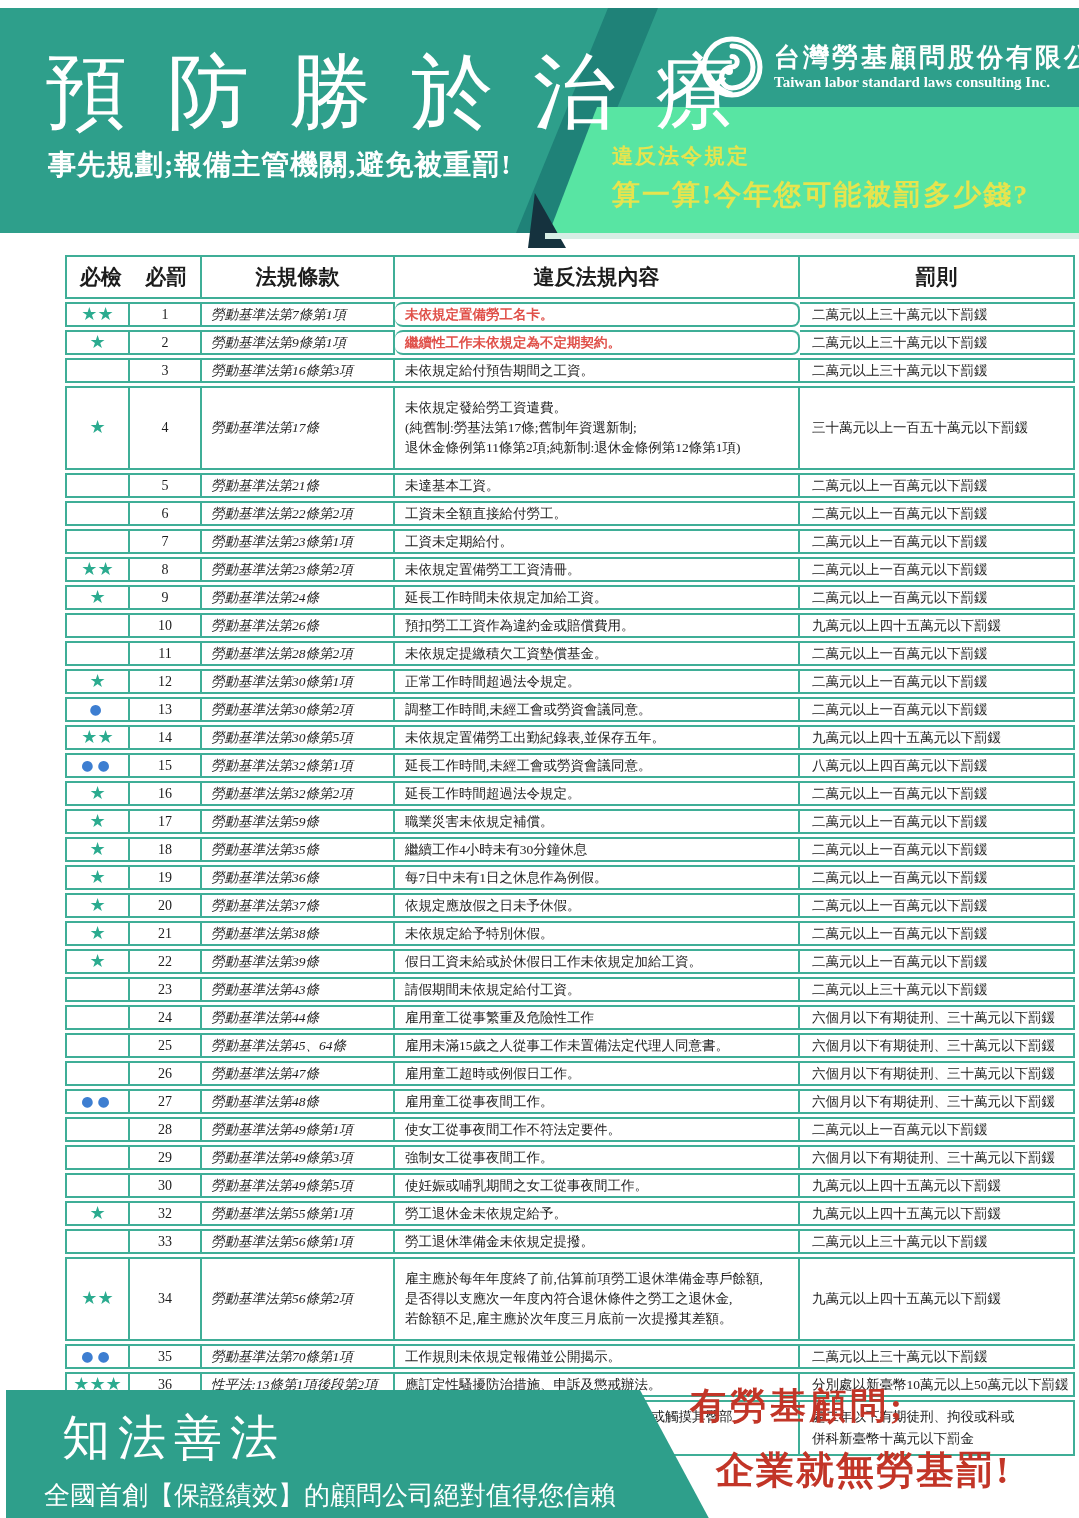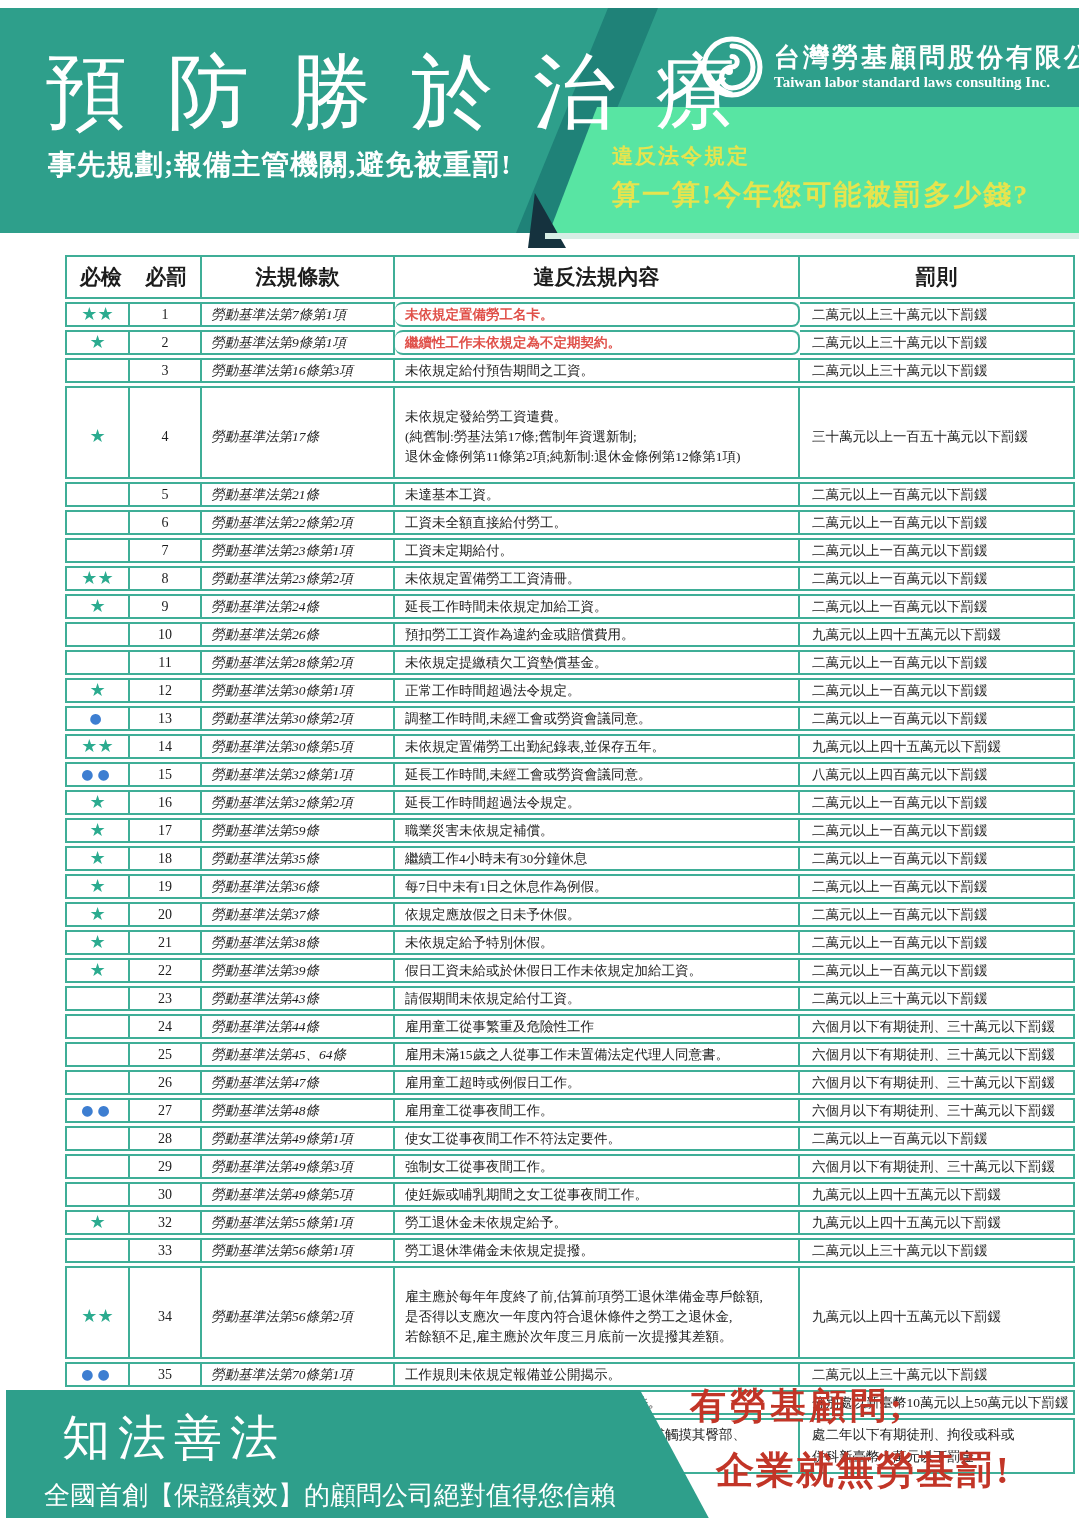--- a/index.html
+++ b/index.html
@@ -40,21 +40,21 @@
   th,td{border:2px solid var(--border);background:#fff;box-sizing:border-box;}
   th+th,td+td{border-left:none;}
   th{height:44px;font-size:21px;font-weight:bold;text-align:center;vertical-align:middle;}
   .th-split{display:flex;justify-content:space-around;align-items:center;}
   td{font-size:13.5px;line-height:17px;vertical-align:middle;padding:2px 0;white-space:pre-line;}
   td.c-check{text-align:center;padding:0;}
   td.c-num{text-align:center;font-size:14px;}
   td.c-law{padding-left:9px;font-style:italic;}
   td.c-viol{padding-left:10px;}
   td.c-pen{padding-left:12px;}
-  tr.lines-3 td{line-height:20px;padding-top:19px;padding-bottom:10px;}
+  tr.lines-3 td{line-height:20px;padding-top:10px;padding-bottom:10px;}
   tr.lines-2 td{line-height:22px;padding-top:4px;padding-bottom:4px;}
   .marks-star{color:var(--star);font-size:18px;letter-spacing:0px;line-height:1;
     font-family:"DejaVu Sans",sans-serif;}
   .marks-dot{color:var(--dot);font-size:14px;letter-spacing:4px;line-height:1;
     font-family:"DejaVu Sans",sans-serif;}
   td.red-text{color:var(--red);font-weight:bold;border-radius:8px;}
   
   .footer-green{position:absolute;top:1372px;left:6px;width:706px;height:134px;background:var(--teal);
     clip-path:polygon(0 0,89.8% 0,100% 100%,0 100%);margin-top:18px;}
   .footer-title{position:absolute;top:16px;left:56px;color:#fff;font-size:48px;letter-spacing:8px;white-space:nowrap;}

